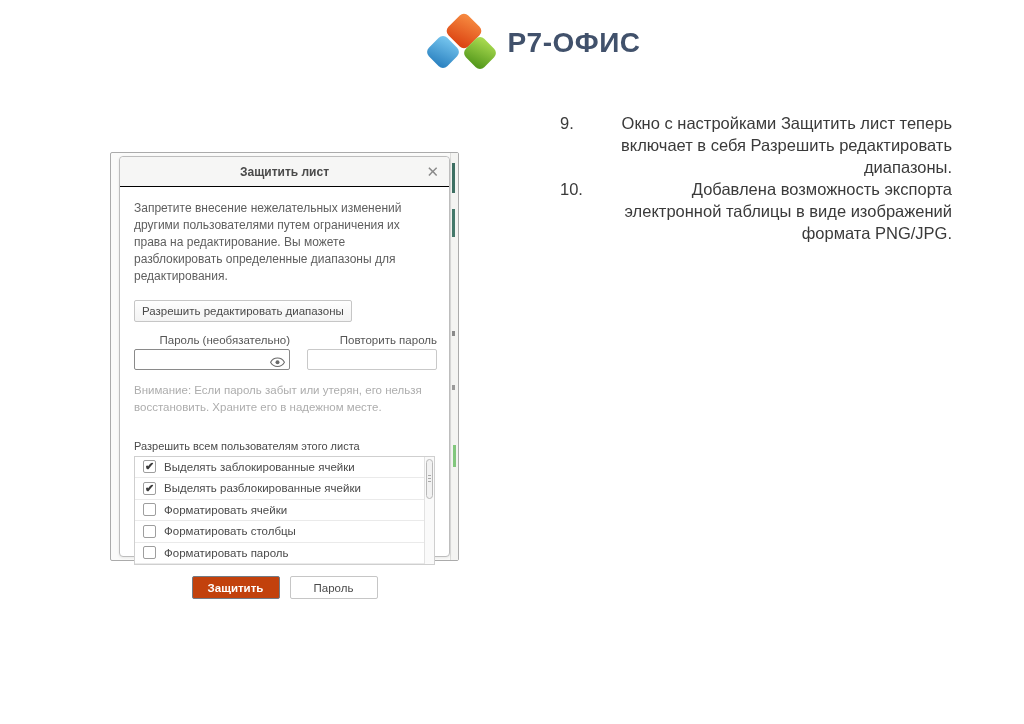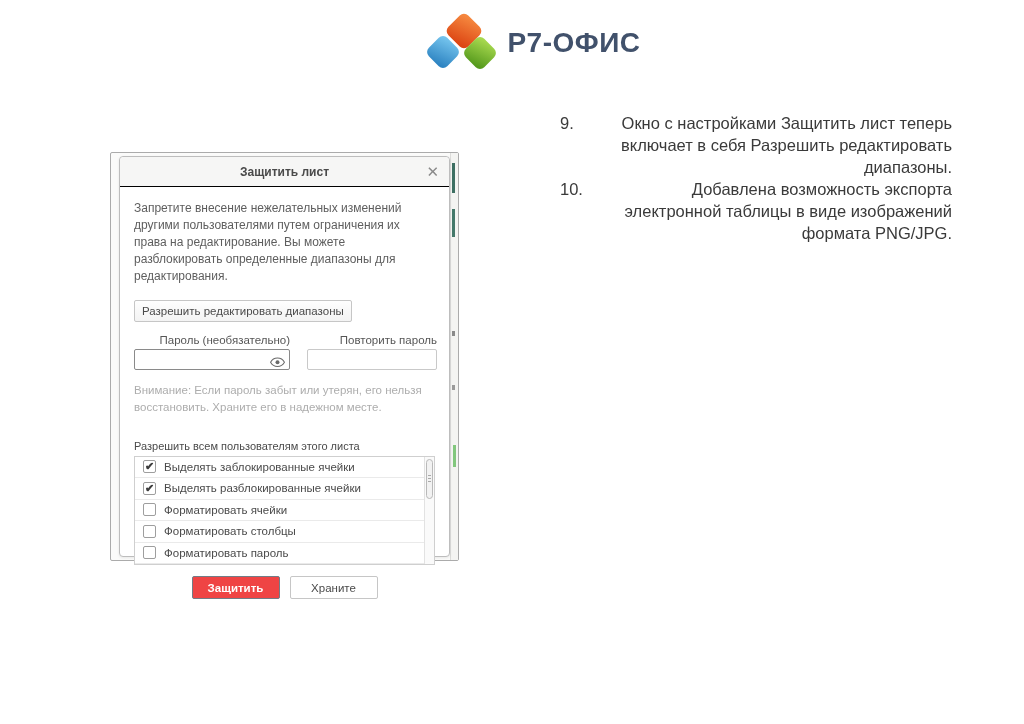--- a/index.html
+++ b/index.html
@@ -74,21 +74,21 @@
                  border-left:1px solid #e2e2e2; background:#fafafa; }
   .perm-thumb { position:absolute; right:1px; top:2px; width:7px; height:40px;
                 border:1px solid #b9b9b9; border-radius:4px; background:#f2f2f2; }
   .perm-thumb::after { content:""; position:absolute; left:1px; right:1px; top:15px;
                  height:8px;
                  background:repeating-linear-gradient(#aaa 0 1px, transparent 1px 3px); }
 
   .dlg-footer { margin-top:11px; display:flex; justify-content:center; gap:10px; }
   .btn { height:23px; min-width:88px; font-size:11.5px; border-radius:2px;
          display:flex; align-items:center; justify-content:center; cursor:pointer; }
-  .btn-primary { background:#ef4444; color:#ffffff; font-weight:bold; border:1px solid #727c86; }
+  .btn-primary { background:#c2410c; color:#ffffff; font-weight:bold; border:1px solid #727c86; }
   .btn-secondary { background:#fff; color:#4a4a4a; border:1px solid #c6c6c6; }
 
   
   .notes { position:absolute; left:560px; top:112px; width:392px;
            font-size:16.5px; color:#3a3a3a; line-height:22px; }
   .note { display:flex; }
   .note-num { flex:0 0 28px; }
   .note-text { flex:1;text-align:right; }
   .note.tabbed .note-text { text-indent:42px; }
 </style>
@@ -170,21 +170,21 @@
             <span class="cb"></span>
             <span class="perm-text">Форматировать пароль</span>
           </div>
           <div class="perm-scroll">
             <span class="perm-thumb"></span>
           </div>
         </div>
 
         <div class="dlg-footer">
           <span class="btn btn-primary">Защитить</span>
-          <span class="btn btn-secondary">Храните</span>
+          <span class="btn btn-secondary">Пароль</span>
         </div>
       </div>
     </div>
   </div>
 
   <div class="notes">
     <div class="note">
       <span class="note-num">9.</span>
       <span class="note-text">Окно с настройками Защитить лист теперь включает в себя Разрешить редактировать диапазоны.</span>
     </div>

